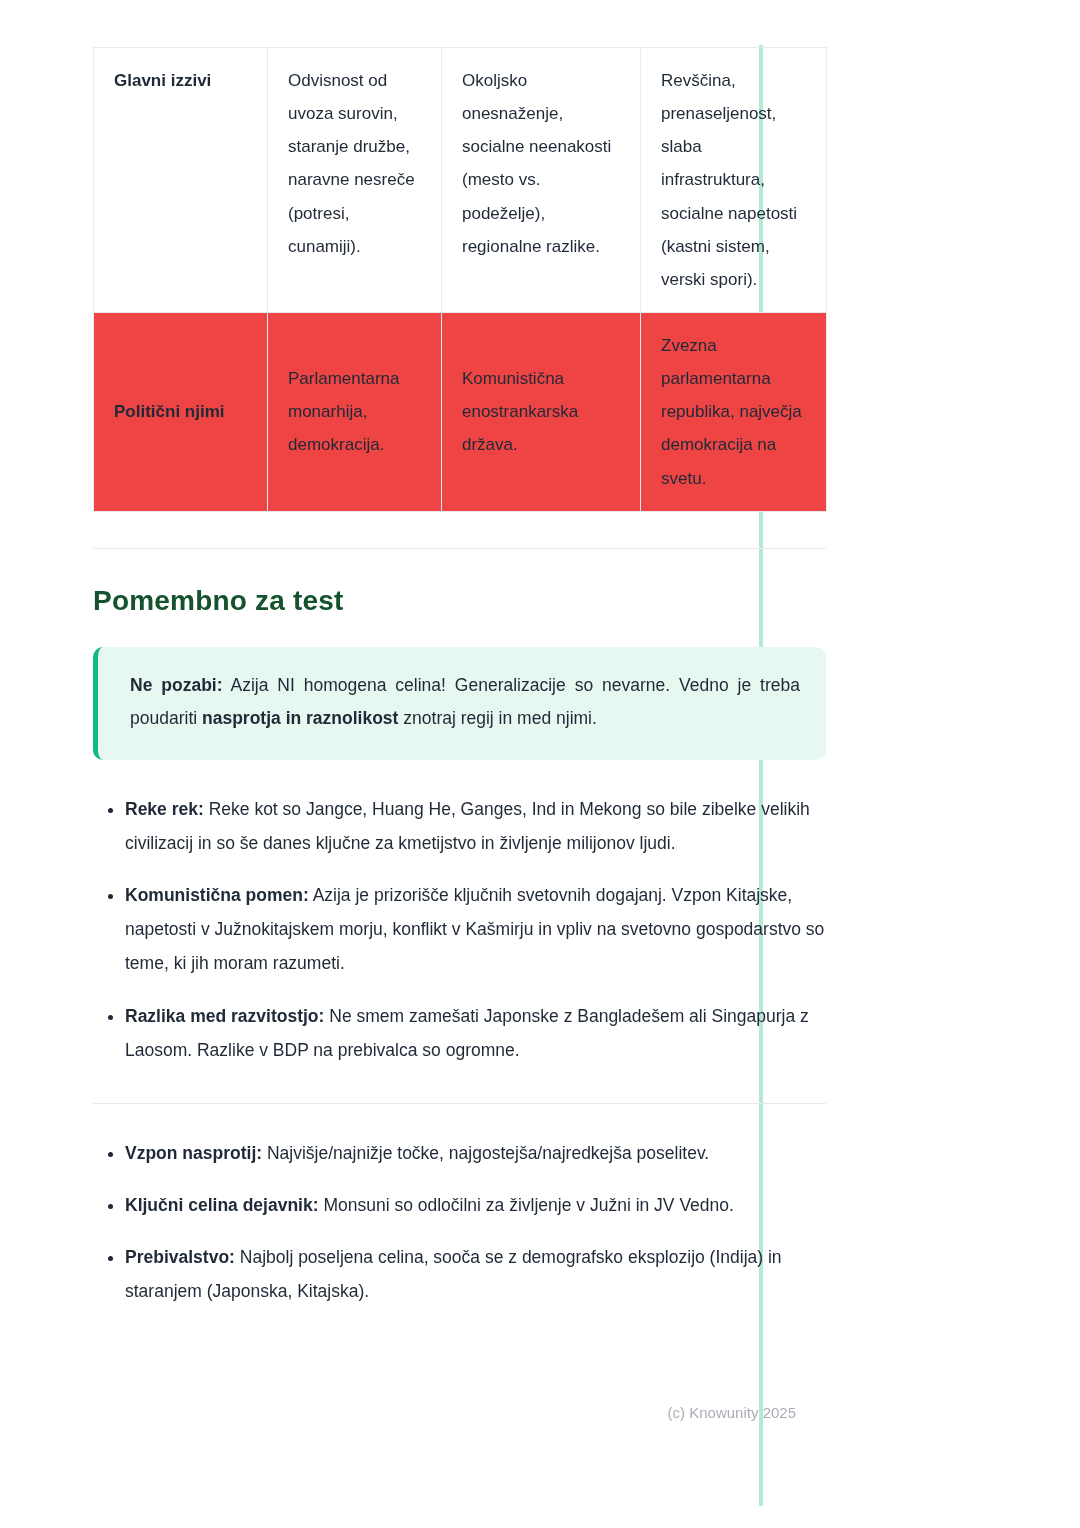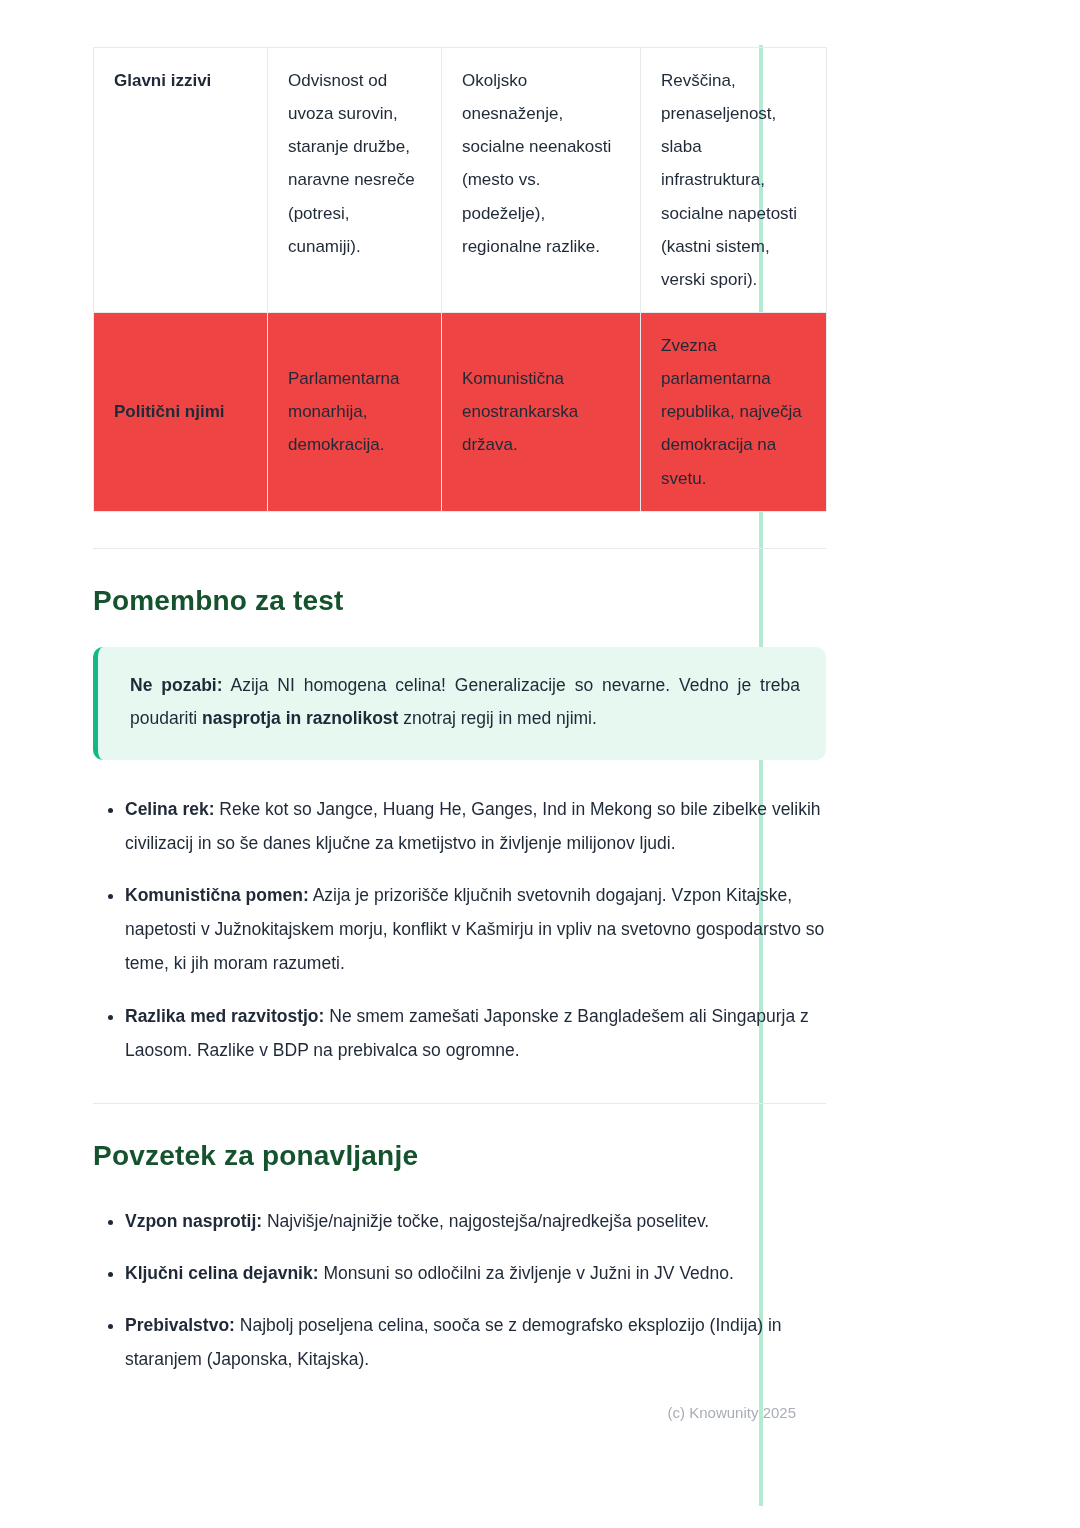--- a/index.html
+++ b/index.html
@@ -128,28 +128,27 @@
 
     <hr class="divider">
 
     <h2 class="section-title">Pomembno za test</h2>
 
     <div class="callout">
       <p><strong>Ne pozabi:</strong><span> Azija NI homogena celina! Generalizacije so nevarne. Vedno je treba poudariti </span><strong>nasprotja in raznolikost</strong><span> znotraj regij in med njimi.</span></p>
     </div>
 
     <ul class="notes">
-      <li><strong>Celina rek:</strong><span> Reke kot so Jangce, Huang He, Ganges, Ind in Mekong so bile zibelke velikih civilizacij in so še danes ključne za kmetijstvo in življenje milijonov ljudi.</span></li>
+      <li><strong>Reke rek:</strong><span> Reke kot so Jangce, Huang He, Ganges, Ind in Mekong so bile zibelke velikih civilizacij in so še danes ključne za kmetijstvo in življenje milijonov ljudi.</span></li>
       <li><strong>Komunistična pomen:</strong><span> Azija je prizorišče ključnih svetovnih dogajanj. Vzpon Kitajske, napetosti v Južnokitajskem morju, konflikt v Kašmirju in vpliv na svetovno gospodarstvo so teme, ki jih moram razumeti.</span></li>
       <li><strong>Razlika med razvitostjo:</strong><span> Ne smem zamešati Japonske z Bangladešem ali Singapurja z Laosom. Razlike v BDP na prebivalca so ogromne.</span></li>
     </ul>
 
     <hr class="divider">
 
-    <h2 class="section-title">Povzetek za ponavljanje</h2>
 
     <ul class="notes">
       <li><strong>Vzpon nasprotij:</strong><span> Najvišje/najnižje točke, najgostejša/najredkejša poselitev.</span></li>
       <li><strong>Ključni celina dejavnik:</strong><span> Monsuni so odločilni za življenje v Južni in JV Vedno.</span></li>
       <li><strong>Prebivalstvo:</strong><span> Najbolj poseljena celina, sooča se z demografsko eksplozijo (Indija) in staranjem (Japonska, Kitajska).</span></li>
     </ul>
 
   </div>
 
   <div class="footer-credit">(c) Knowunity 2025</div>

